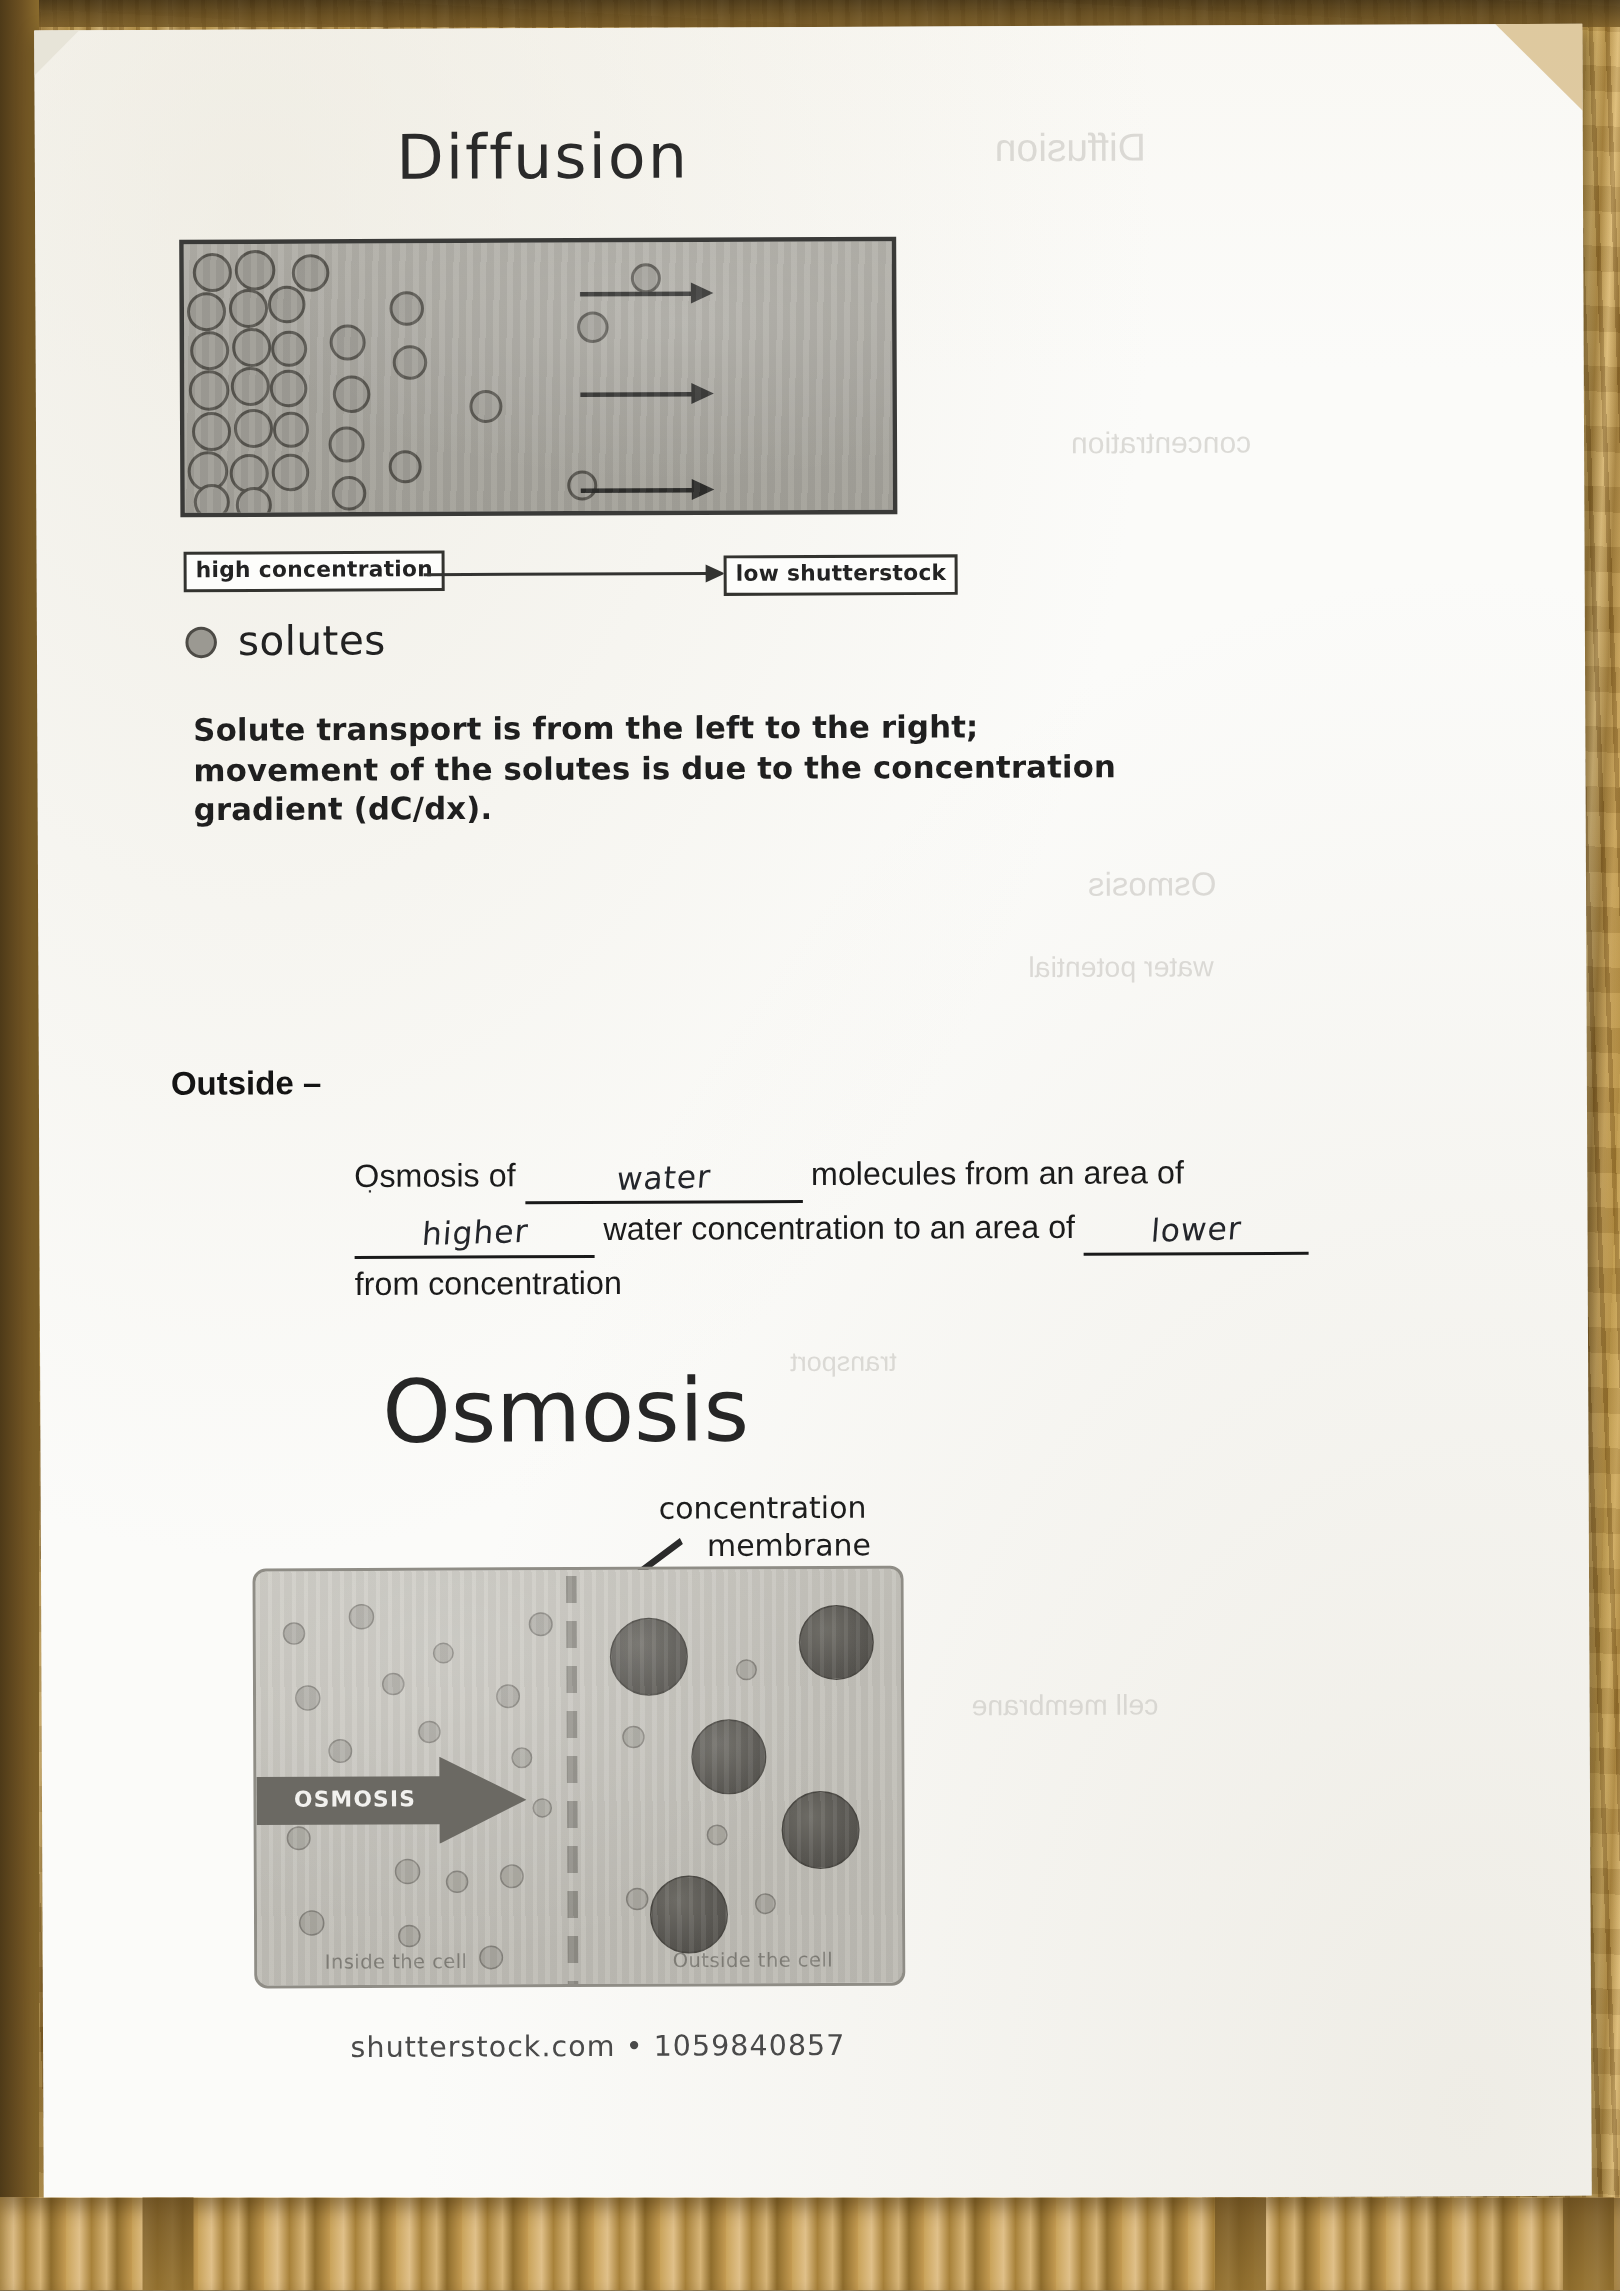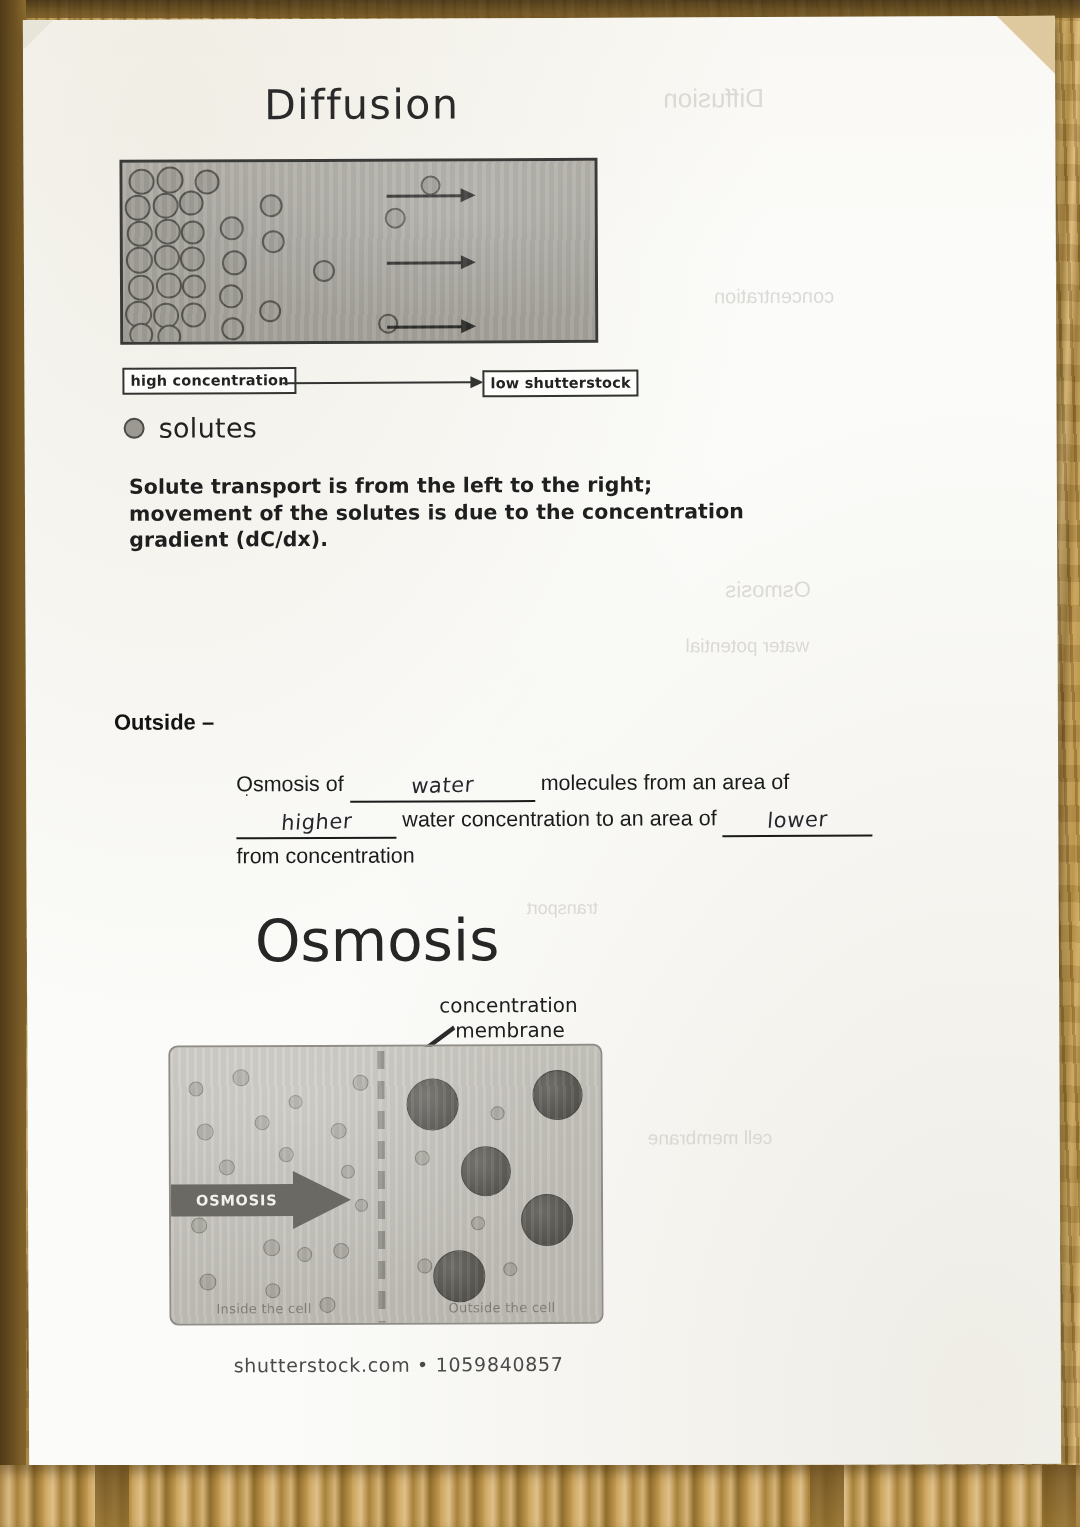--- a/index.html
+++ b/index.html
@@ -284,21 +284,21 @@
   
   .membrane-label {
     position: absolute;
     left: 412px; top: 975px;
     font-family: "DejaVu Sans", sans-serif;
     font-size: 20px;
     line-height: 25px;
     color: #1d1d1d;
     text-align: left;
   }
-  .membrane-label .l2 { display:block; margin-left: 16px; }
+  .membrane-label .l2 { display:block; margin-left: 32px; }
   .membrane-arrow {
     position: absolute;
     left: 356px; top: 1005px;
     width: 74px; height: 52px;
   }
 
   
   .osmosis-fig {
     position: absolute;
     left: 141px; top: 1026px;

